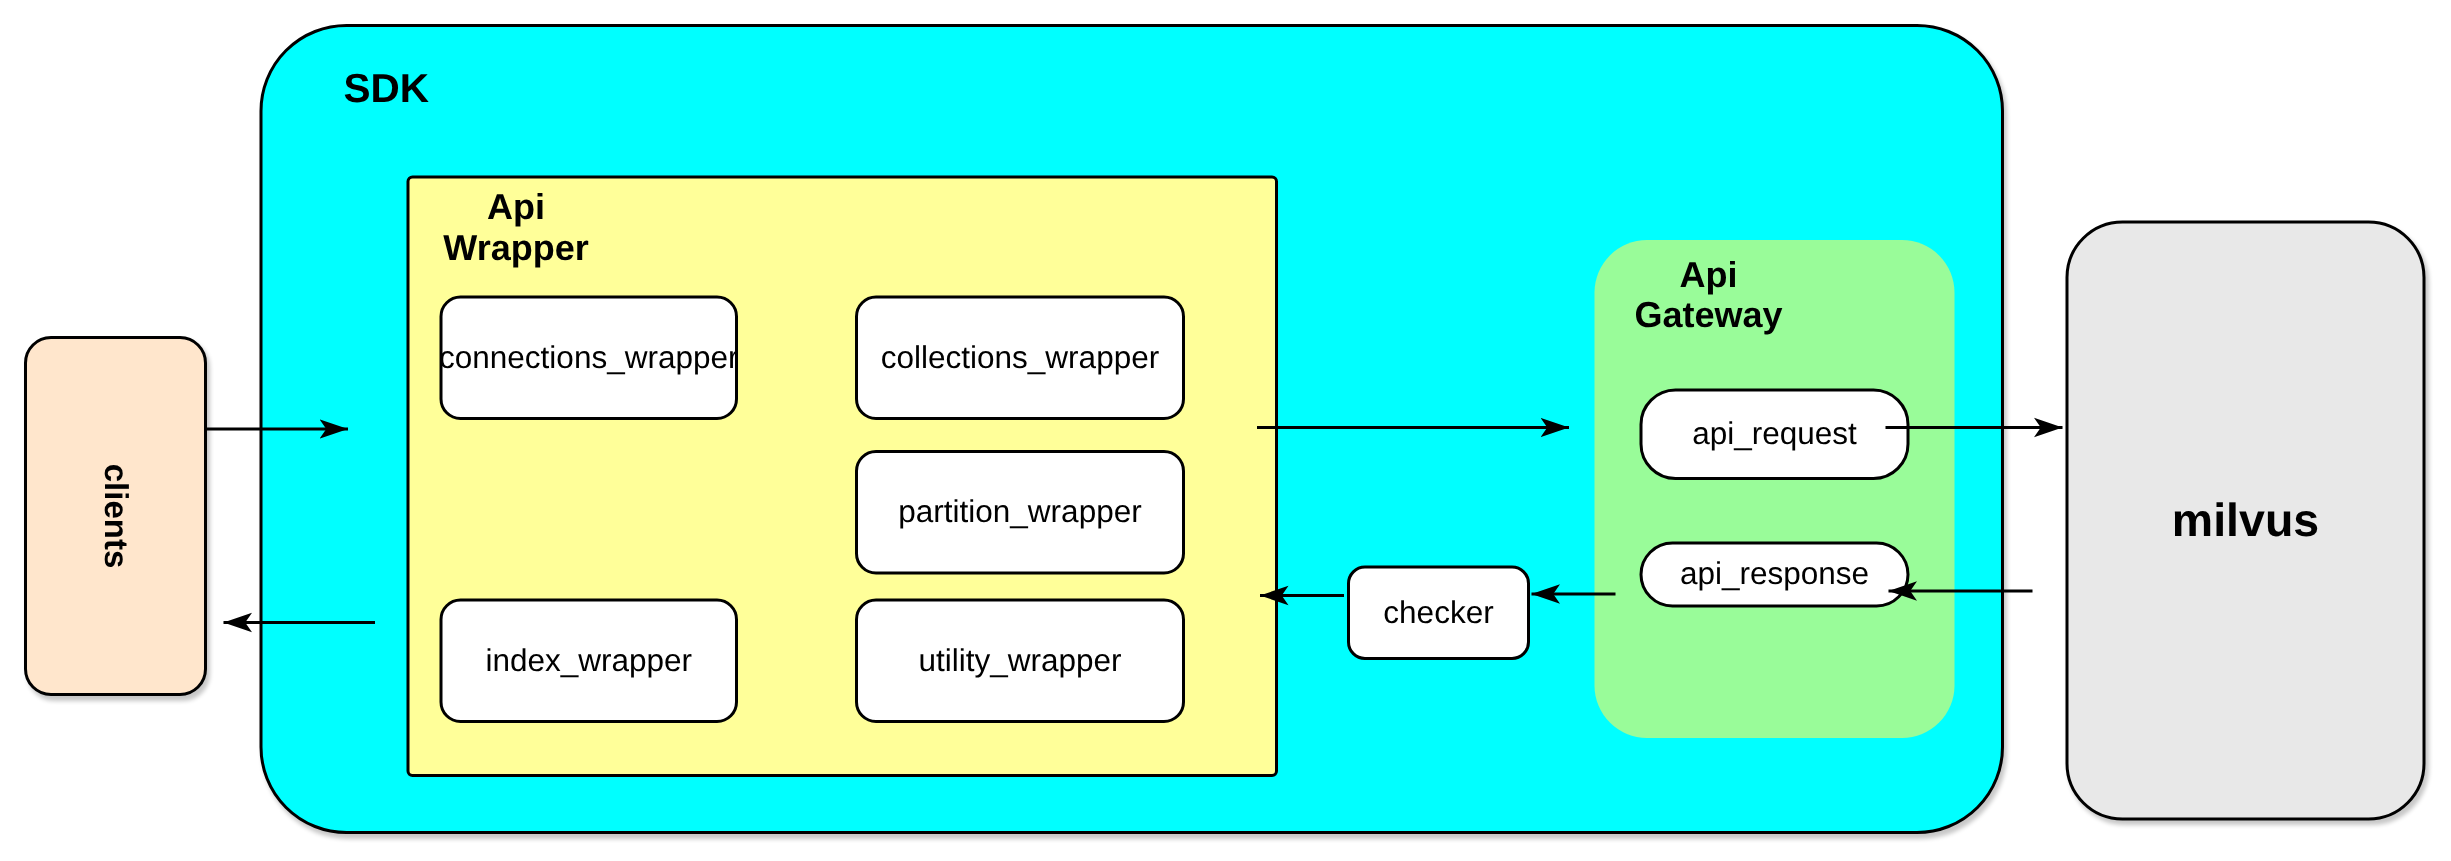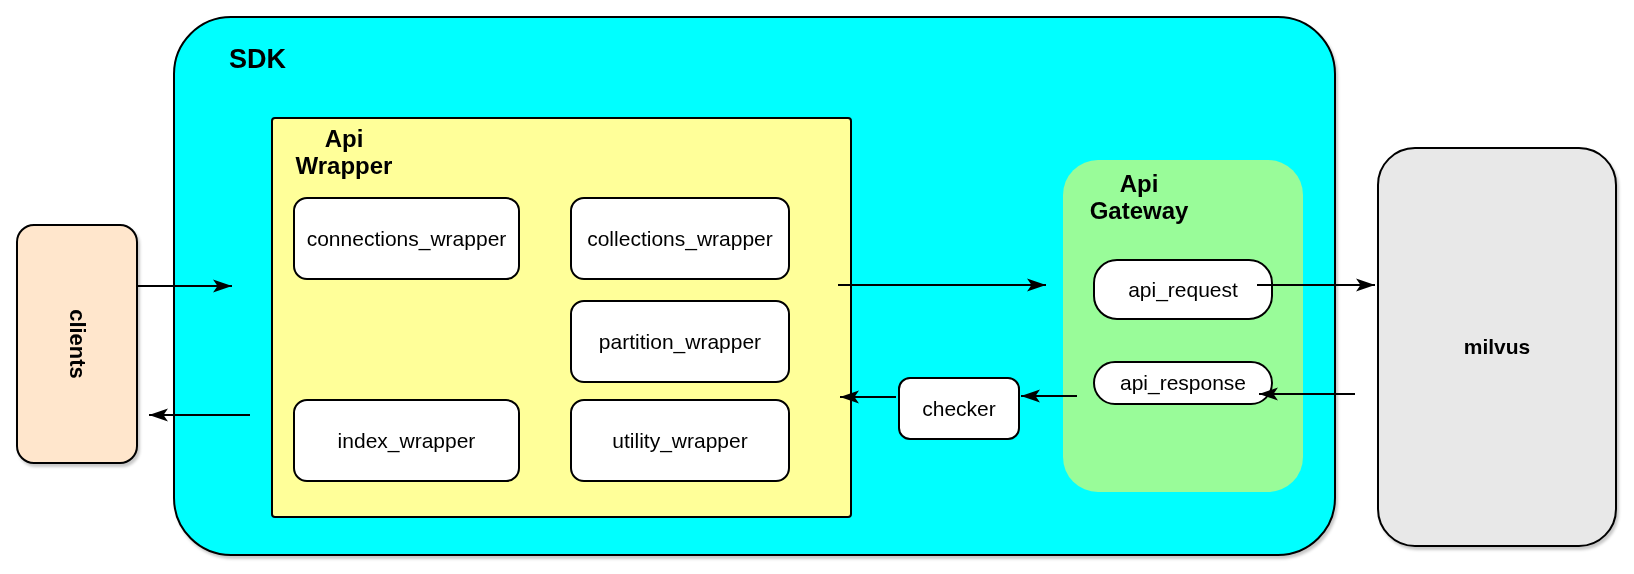--- a/index.html
+++ b/index.html
@@ -68,21 +68,21 @@
     text-align: center;
   }
   .api-wrapper .block-label { left: 15px; top: 7px; width: 112px; }
 
   .item-box {
     background: var(--box_fill, #ffffff);
     border-radius: 14px;
     font-size: 21px;
     height: 83px;
   }
-  .c1 { left: 20px;  width: 227px; }
+  .c1 { left: 20px;  width: 199px; }
   .c2 { left: 297px; width: 220px; }
   .r1 { top: 78px; }
   .r2 { top: 181px; }
   .r3 { top: 280px; }
 
   
   .checker {
     left: 723px; top: 359px; width: 122px; height: 63px;
     background: var(--box_fill, #ffffff);
     border-radius: 12px;
@@ -107,21 +107,21 @@
   }
   .gw-request  { top: 99px;  height: 61px; }
   .gw-response { top: 201px; height: 44px; }
 
   
   .milvus {
     left: 1377px; top: 147px; width: 240px; height: 400px;
     background: var(--milvus_fill, #e8e8e8);
     border-radius: 38px;
     font-weight: bold;
-    font-size: 21px;
+    font-size: 31px;
   }
 
   
   .arrows {
     position: absolute;
     left: 0; top: 0;
     width: 1634px; height: 574px;
     pointer-events: none;
   }
   .arrows line {

